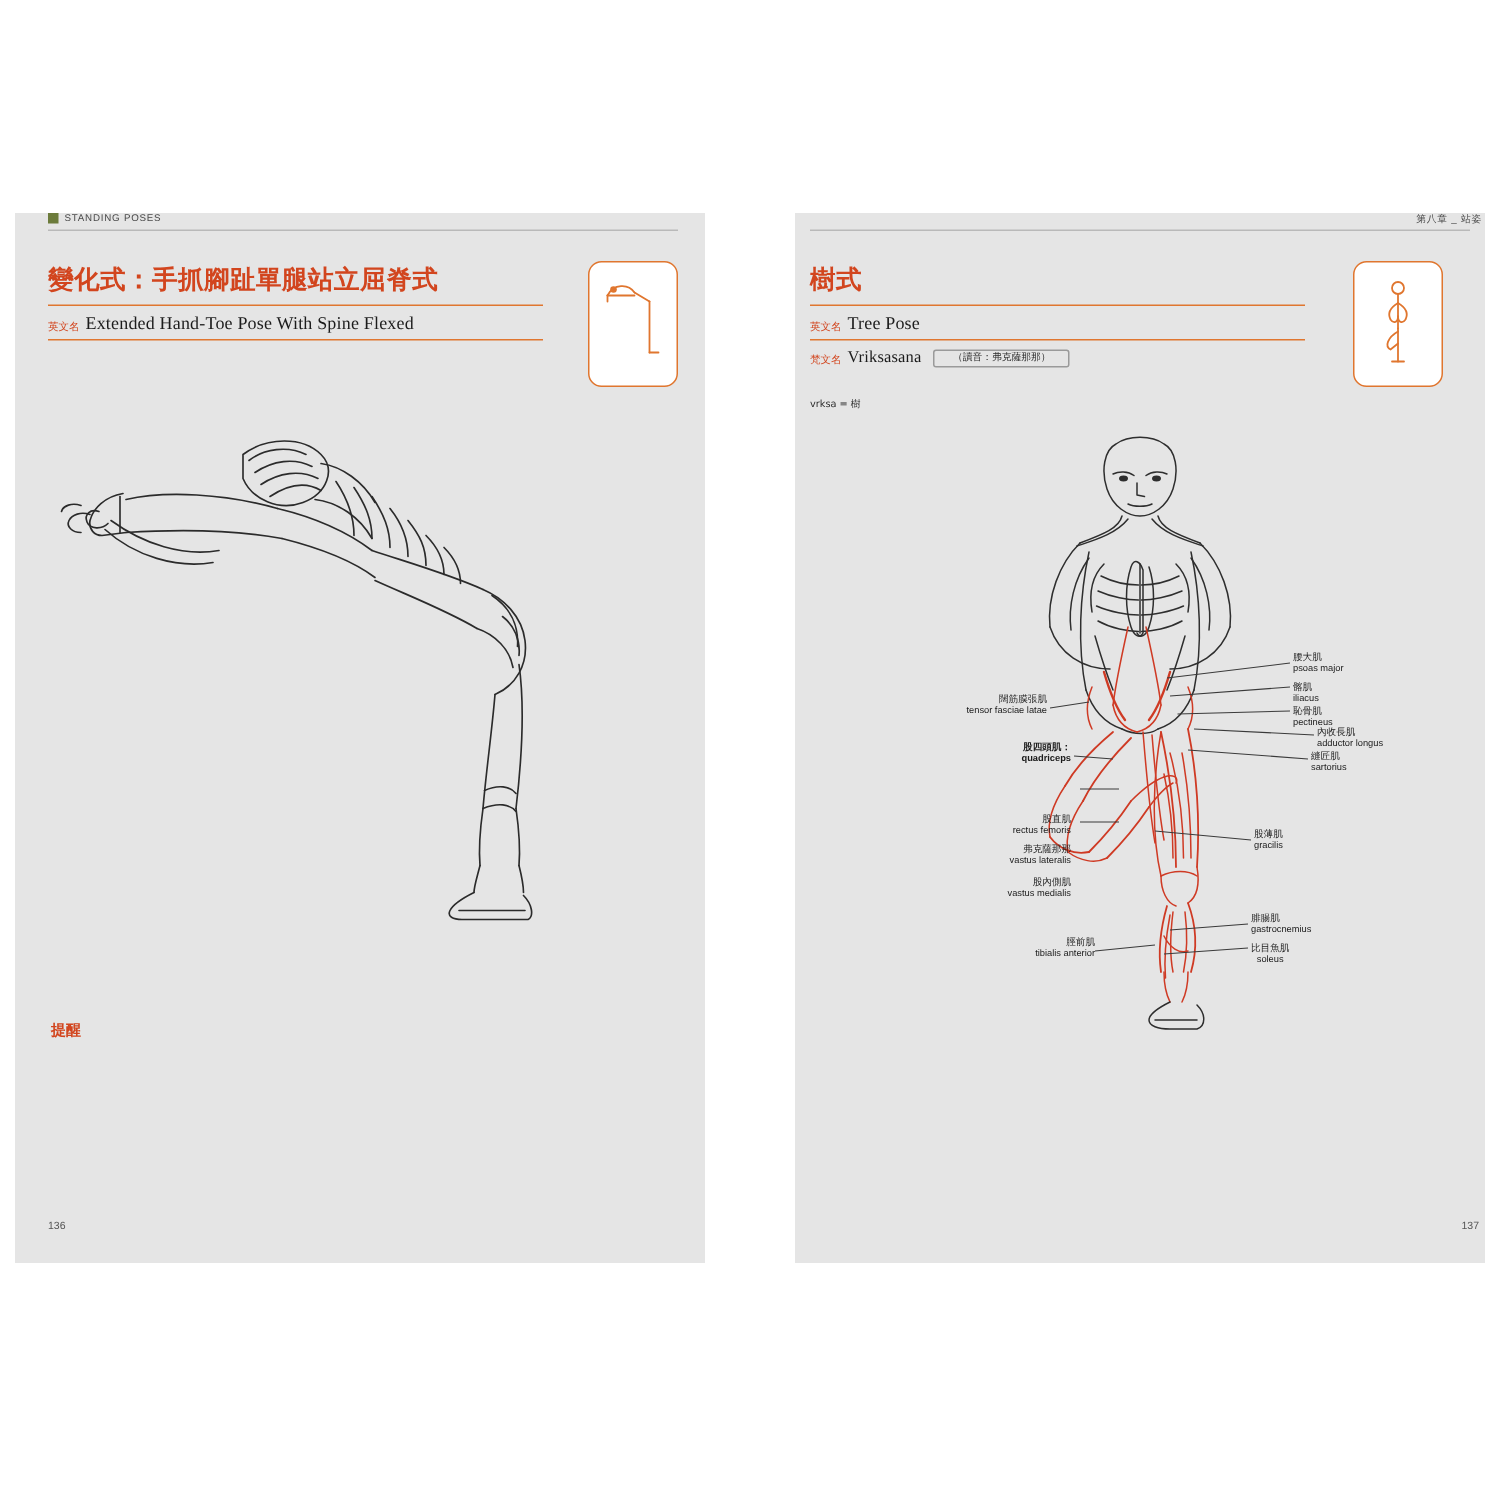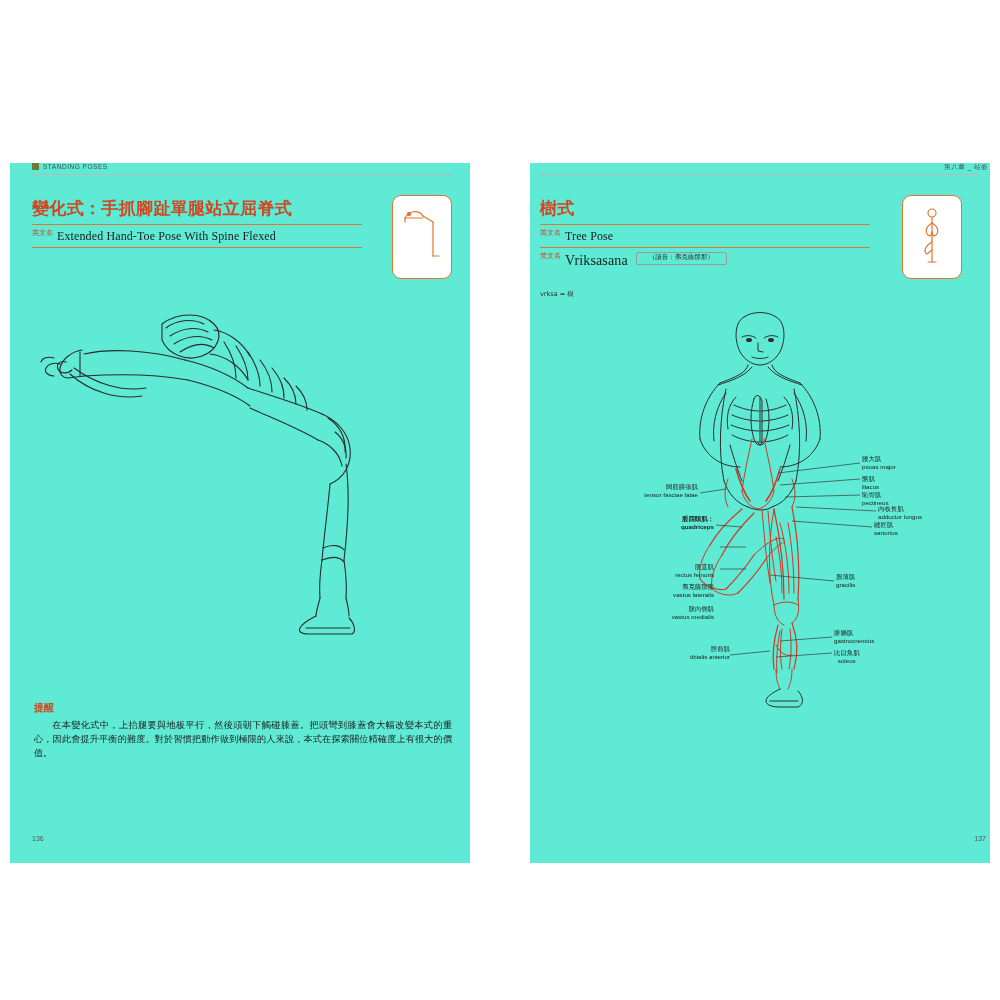--- a/index.html
+++ b/index.html
@@ -10,24 +10,24 @@
     color:#231f20;
     overflow:hidden;
   }
   .spread{
     position:absolute;
     left:0;top:0;
     width:1000px;height:1000px;
   }
   .page{
     position:absolute;
-    top:163px;
+    top:142px;
     width:460px;
     height:700px;
-    background:#5eead4;
+    background:#e5e5e5;
   }
   .page-left{left:10px;}
   .page-right{left:530px;}
 
   
   .runhead{
     position:absolute;
     top:0;
     font-size:6.5px;
     letter-spacing:.08em;
@@ -68,39 +68,39 @@
   .title-rule{
     margin-top:5px;
     height:1px;
     background:#e0762f;
     width:100%;
   }
   .subline{
     margin-top:4px;
     font-size:8px;
     color:#3b3b3b;
-    display:flex;align-items:flex-start;gap:4px;
+    display:flex;align-items:flex-end;gap:4px;
     line-height:1.3;
   }
   .subline .lbl{
     font-family:"DejaVu Sans", sans-serif;
     font-size:7px;
     color:#d2451e;
     white-space:nowrap;
   }
   .subline .val{
     font-family:"Liberation Serif", serif;
     font-size:12px;
     color:#1c1c1c;
     letter-spacing:.01em;
   }
   .sub-rule{
     margin-top:3px;height:1px;background:#e0762f;width:100%;
   }
-  .sanskrit .val{font-family:"Liberation Serif", serif;font-size:14px;}
+  .sanskrit .val{font-family:"Liberation Serif", serif;font-size:11px;}
   .tiny-note{
     font-family:"DejaVu Sans", sans-serif;
     font-size:6.5px;color:#2b2b2b;margin-top:20px;
   }
   .box-note{
     display:inline-block;
     border:1px solid #9a9a9a;
     border-radius:2px;
     padding:1px 12px;
     font-family:Liberation Mono, monospace;
@@ -271,21 +271,20 @@
           <path d="M310 330 C 308 338, 306 344, 306 348"></path>
           <path d="M336 330 C 338 338, 339 344, 339 348"></path>
           <path d="M306 348 C 298 352, 292 356, 290 360 C 288 364, 292 366, 298 366 L 342 366 C 346 364, 345 356, 339 350"></path>
           <path d="M296 360 L 340 360"></path>
         </g>
       </svg>
     </div>
 
     <div class="reminder">
       <h4>提醒</h4>
-      <p>在本變化式中，上抬腿要與地板平行，然後頭朝下觸碰膝蓋。把頭彎到膝蓋會大幅改變本式的重心，因此會提升平衡的難度。對於習慣把動作做到極限的人來說，本式在探索關位精確度上有很大的價值。</p>
     </div>
 
     <div class="folio folio-left">136</div>
   </div>
 
   <div class="page page-right">
 
     <div class="runhead runhead-right">
       <span>第八章 _ 站姿</span>
     </div>

